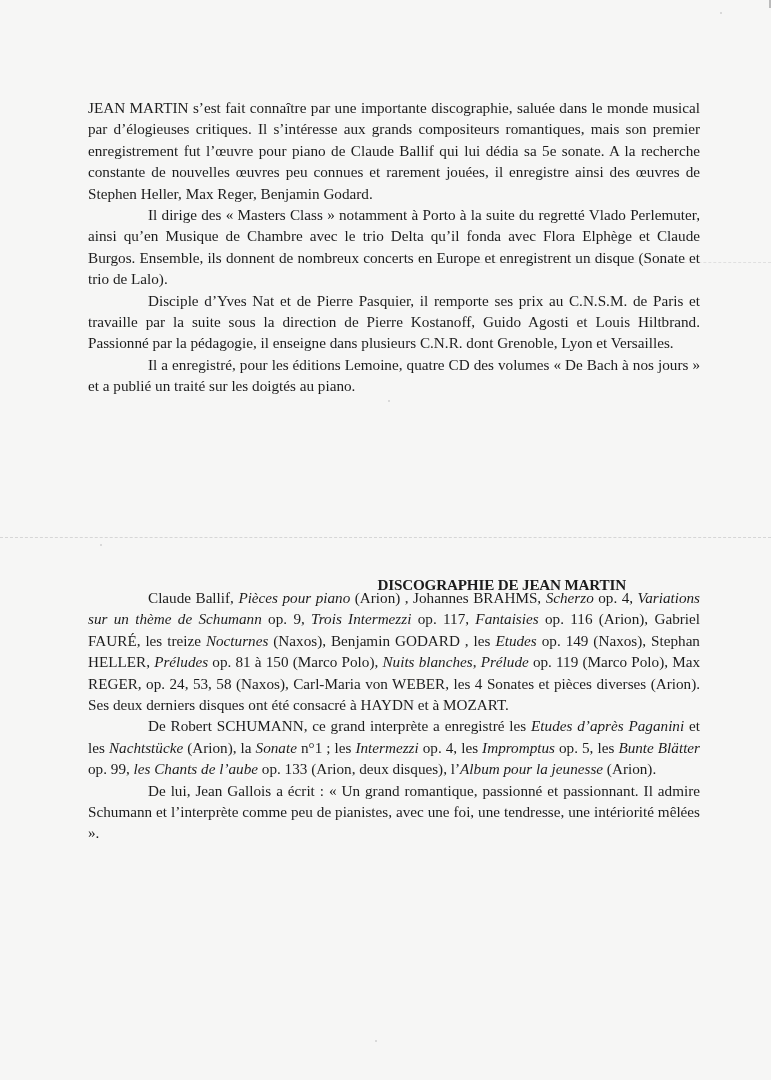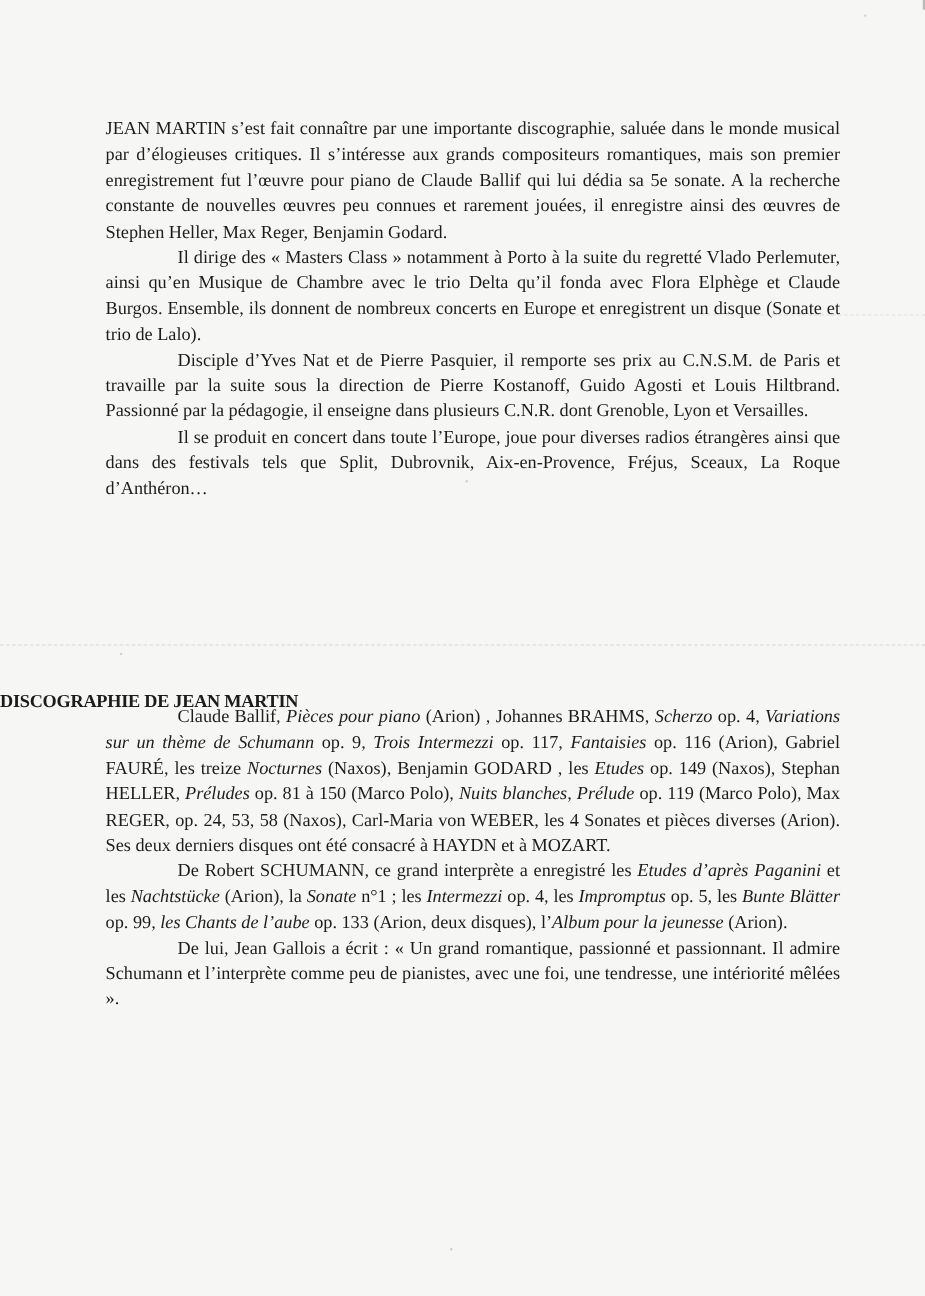--- a/index.html
+++ b/index.html
@@ -38,21 +38,21 @@
       height: 0;
       border-top: 1px dashed #d6d6d6;
     }
     .fold-1 { top: 537px; }
     .fold-2 { top: 262px; left: 430px; width: 341px; border-top-color: #e0e0e0; }
     .section-title {
       position: absolute;
       left: 0;
       width: 626px;
       top: 563px;
-      text-align: left;
+      text-align: right;
       font-weight: bold;
       font-size: 15.2px;
       letter-spacing: -0.2px;
     }
     .disco {
       position: absolute;
       left: 88px;
       top: 587px;
       width: 612px;
     }
@@ -82,21 +82,21 @@
 
 <div class="speck" style="left:720px;top:12px;"></div>
 <div class="speck" style="left:100px;top:544px;"></div>
 <div class="speck" style="left:375px;top:1040px;"></div>
 <div class="speck" style="left:388px;top:400px;"></div>
 
 <main class="page">
   <p class="para">JEAN MARTIN s’est fait connaître par une importante discographie, saluée dans le monde musical par d’élogieuses critiques. Il s’intéresse aux grands compositeurs romantiques, mais son premier enregistrement fut l’œuvre pour piano de Claude Ballif qui lui dédia sa 5e sonate. A la recherche constante de nouvelles œuvres peu connues et rarement jouées, il enregistre ainsi des œuvres de Stephen Heller, Max Reger, Benjamin Godard.</p>
   <p class="para indent">Il dirige des « Masters Class » notamment à Porto à la suite du regretté Vlado Perlemuter, ainsi qu’en Musique  de Chambre avec le trio Delta qu’il fonda avec Flora Elphège et Claude Burgos. Ensemble, ils donnent de nombreux concerts en Europe et enregistrent un disque (Sonate et trio de Lalo).</p>
   <p class="para indent">Disciple d’Yves Nat et de Pierre Pasquier, il remporte ses prix au C.N.S.M.  de Paris et travaille par la suite sous la direction de Pierre Kostanoff, Guido Agosti et Louis Hiltbrand. Passionné par la pédagogie, il enseigne dans plusieurs C.N.R. dont Grenoble, Lyon et Versailles.</p>
-  <p class="para indent">Il se produit en concert dans toute l’Europe, joue pour diverses radios étrangères ainsi que dans des festivals tels que Split, Dubrovnik, Aix-en-Provence, Fréjus, Sceaux, La Roque d’Anthéron…</p>
+  <p class="para indent">Il a enregistré, pour les éditions Lemoine, quatre CD des volumes « De Bach à nos jours » et a publié un traité sur les doigtés au piano.</p>
 </main>
 
 <h2 class="section-title">DISCOGRAPHIE DE JEAN MARTIN</h2>
 
 <section class="disco" id="disco">
   <p class="para indent"><span>Claude Ballif, </span><i>Pièces pour piano</i><span> (Arion) , Johannes BRAHMS, </span><i>Scherzo</i><span> op. 4, </span><i>Variations sur un thème de Schumann</i><span> op. 9, </span><i>Trois Intermezzi</i><span> op. 117, </span><i>Fantaisies</i><span> op. 116 (Arion), Gabriel  FAURÉ, les treize </span><i>Nocturnes</i><span> (Naxos), Benjamin GODARD , les </span><i>Etudes</i><span> op. 149 (Naxos), Stephan HELLER, </span><i>Préludes</i><span>  op. 81 à 150 (Marco Polo), </span><i>Nuits blanches</i><span>, </span><i>Prélude</i><span> op. 119 (Marco Polo), Max REGER, op. 24, 53, 58 (Naxos), Carl-Maria von WEBER, les 4 Sonates et pièces diverses (Arion). Ses deux derniers disques ont été consacré à HAYDN et à MOZART.</span></p>
   <p class="para indent"><span>De Robert SCHUMANN, ce grand interprète a enregistré les </span><i>Etudes d’après Paganini</i><span> et les </span><i>Nachtstücke</i><span> (Arion), la </span><i>Sonate</i><span> n°1 ; les </span><i>Intermezzi</i><span> op. 4, les </span><i>Impromptus</i><span> op. 5, les </span><i>Bunte Blätter</i><span> op. 99, </span><i>les Chants de l’aube</i><span>  op. 133 (Arion, deux disques), l’</span><i>Album pour la jeunesse</i><span> (Arion).</span></p>
   <p class="para indent"><span>De lui, Jean Gallois a écrit : « Un grand romantique, passionné et passionnant. Il admire Schumann et l’interprète comme peu de pianistes, avec une foi, une tendresse, une intériorité mêlées ».</span></p>
 </section>
 

